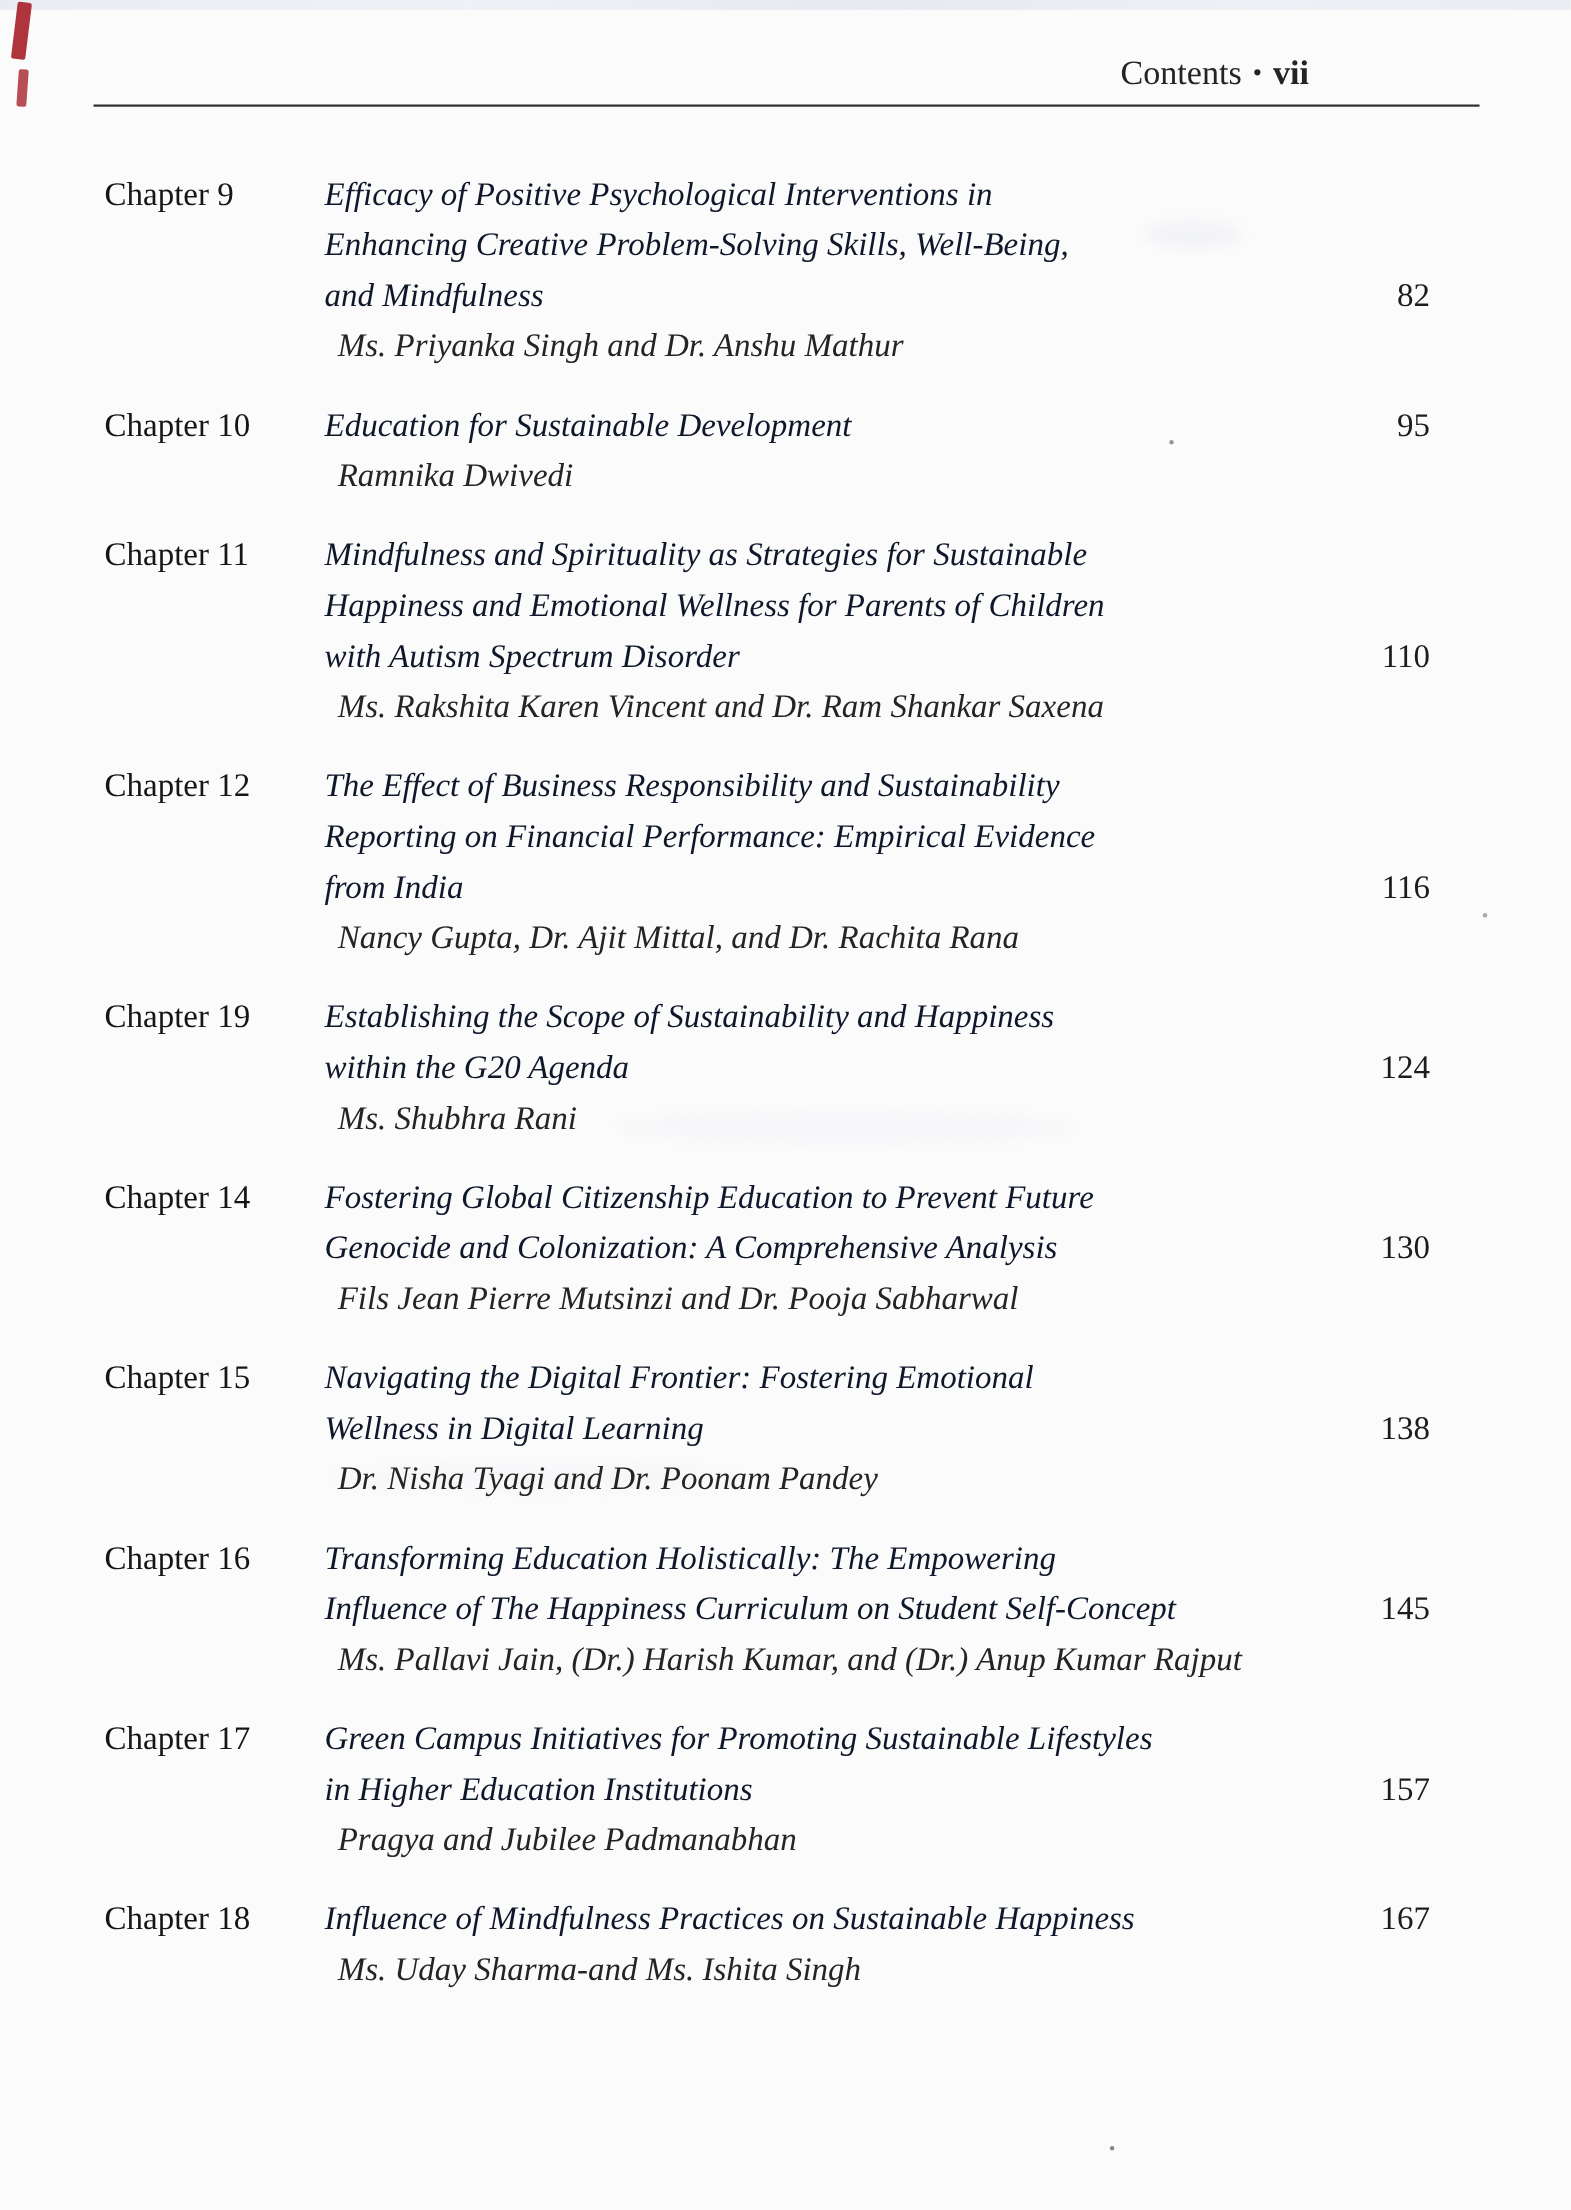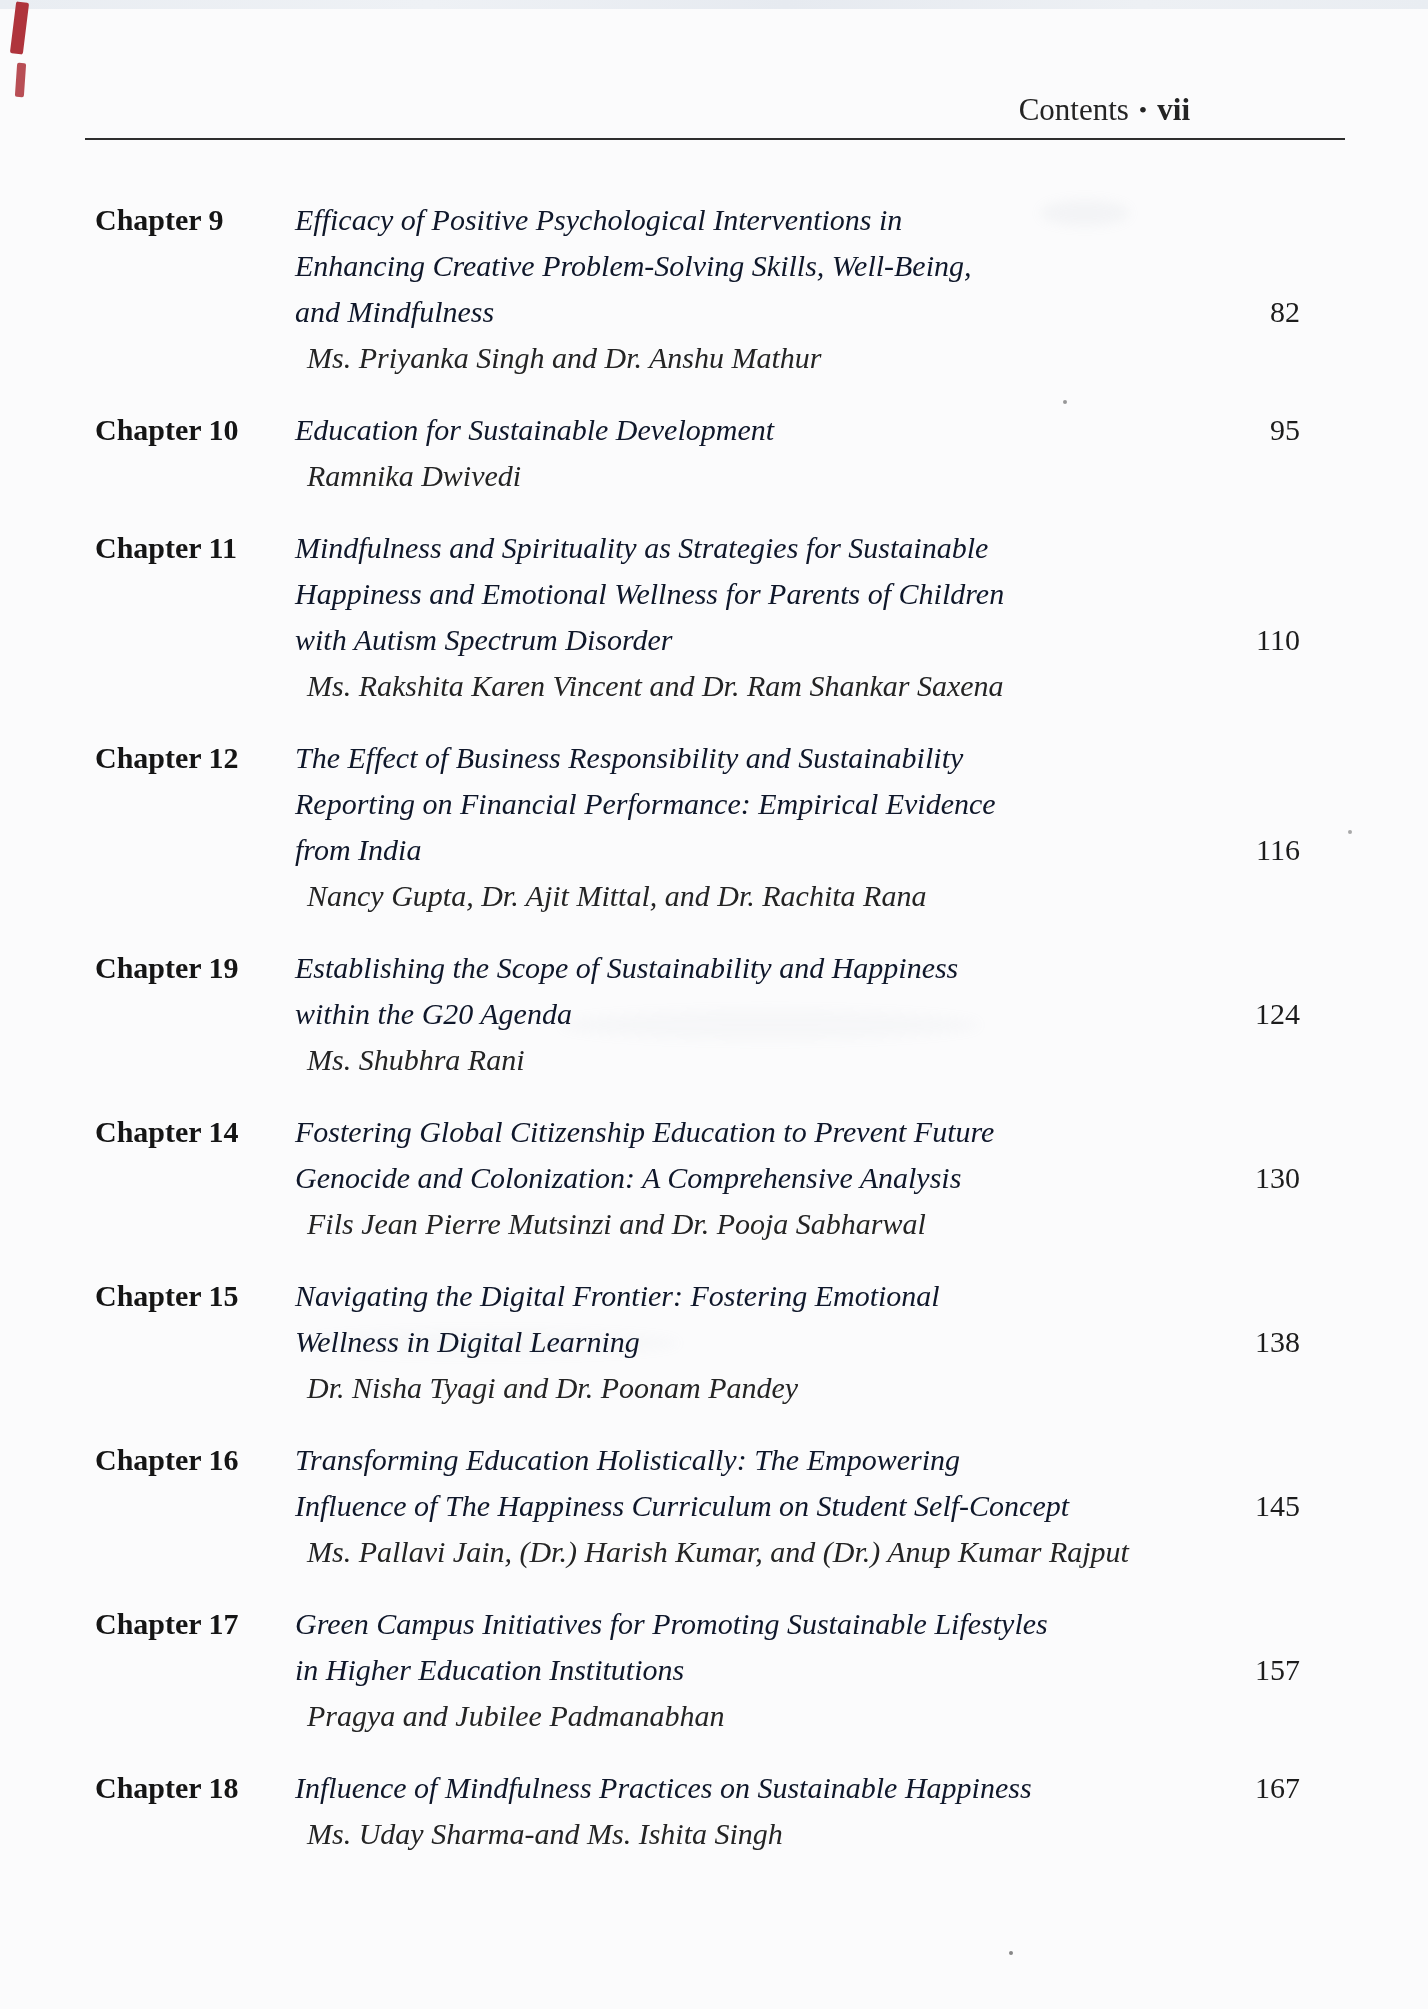--- a/index.html
+++ b/index.html
@@ -23,21 +23,21 @@
   .smudge.s1{left:1040px;top:200px;width:90px;height:26px;opacity:.10;}
   .smudge.s2{left:560px;top:1010px;width:420px;height:30px;opacity:.06;}
   .smudge.s3{left:300px;top:1330px;width:380px;height:26px;opacity:.05;}
   .speck{position:absolute;width:4px;height:4px;border-radius:50%;background:#555;}
   .speck.p1{left:1063px;top:400px;opacity:.6;}
   .speck.p2{left:1348px;top:830px;opacity:.5;}
   .speck.p3{left:1009px;top:1951px;opacity:.7;}
 
   
   .header{
-    padding-top:90px;
+    padding-top:46px;
     padding-right:238px;
     text-align:right;
     font-size:31px;
     line-height:40px;
     color:#242424;
   }
   .header .roman{font-weight:700;}
   .header .sep{padding:0 10px;font-size:24px;vertical-align:2px;}
   .rule{
     margin:8px 83px 0 85px;
@@ -51,21 +51,21 @@
     width:1205px;
   }
   .entry{
     display:flex;
     margin-bottom:26px;
     font-size:30px;
     line-height:46px;
   }
   .chap{
     flex:0 0 200px;
-    font-weight:700;
+    font-weight:400;
     color:#151515;
     white-space:nowrap;
   }
   .ebody{
     position:relative;
     flex:1 1 auto;
   }
   .tline{white-space:nowrap;color:#0f172a;font-style:italic;}
   .authors{
     font-style:italic;

